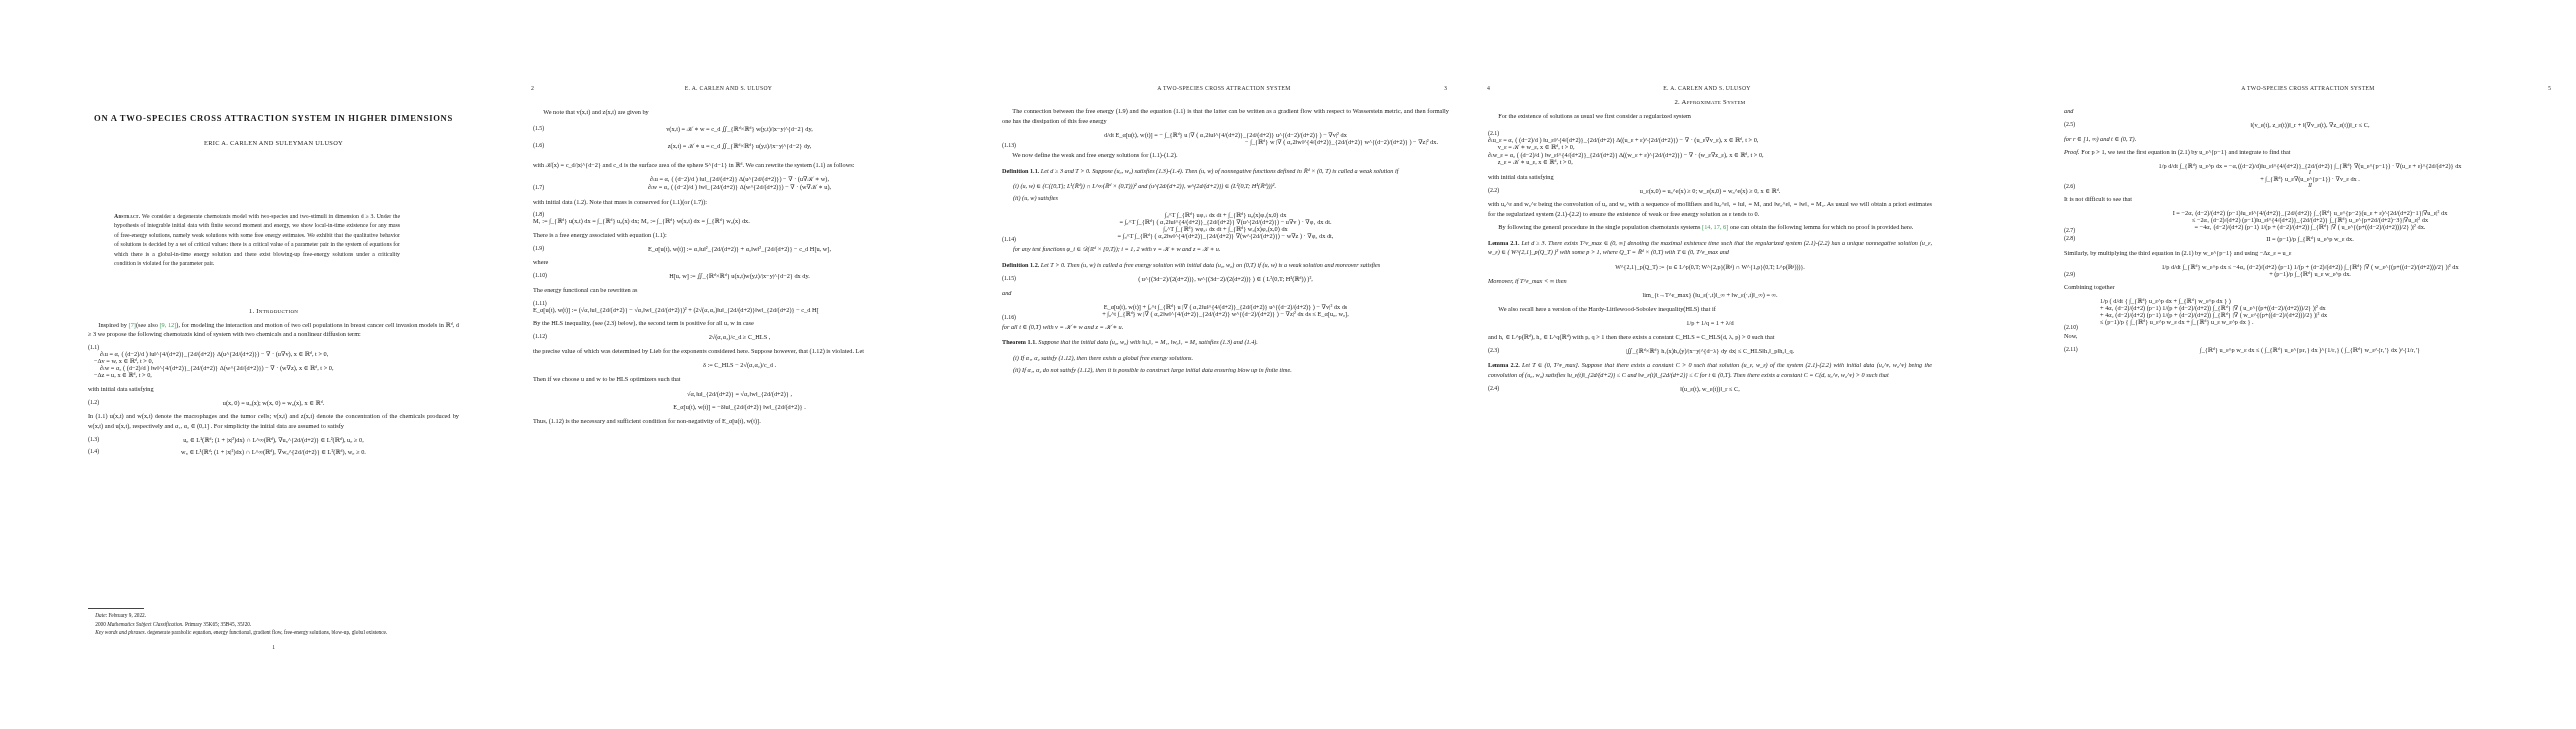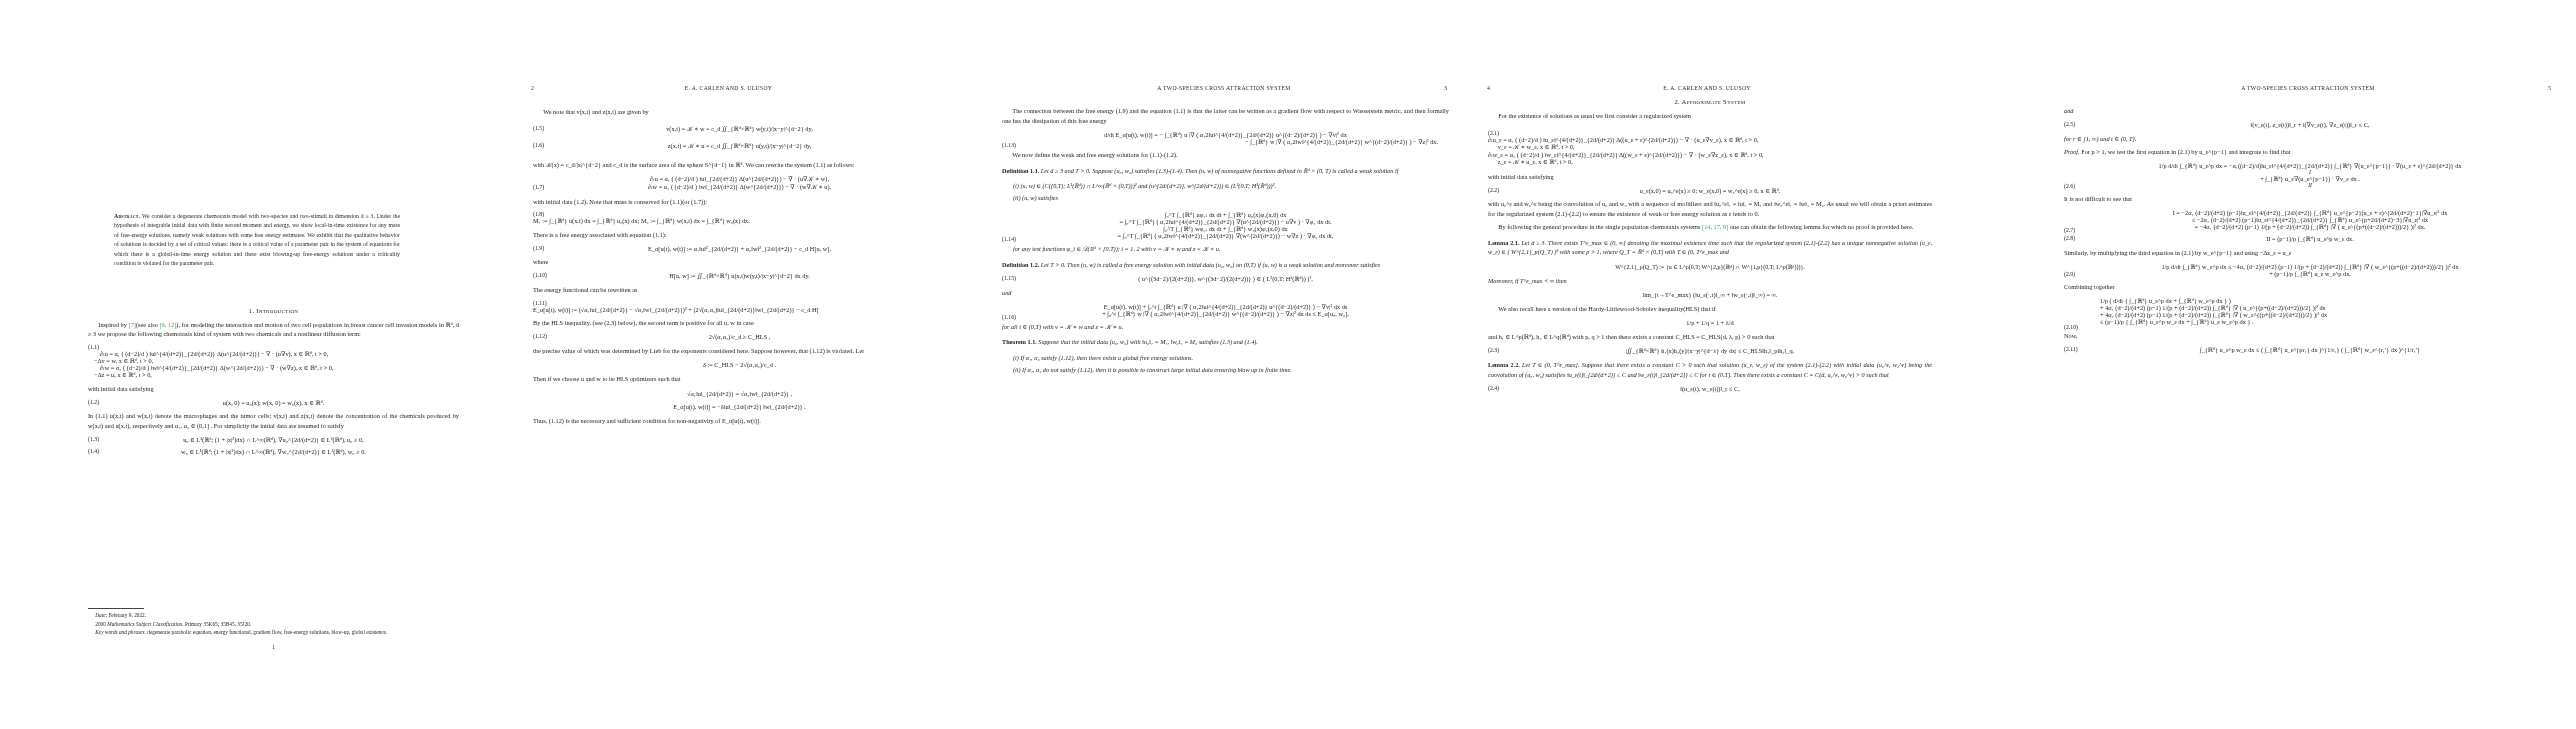--- a/index.html
+++ b/index.html
@@ -78,20 +78,24 @@
 <body>
 
 <div class="viewer">
 
   <div class="arxiv-stamp">
     <span>arXiv:2111.06154v1  [math.AP]  11 Nov 2021</span>
   </div>
 
   <div class="page p1">
 
+    <div style="position:absolute;left:85px;top:112px;width:377px;">
+      <div class="title">ON A TWO-SPECIES CROSS ATTRACTION SYSTEM IN HIGHER DIMENSIONS</div>
+      <div class="authors">ERIC A. CARLEN AND SULEYMAN ULUSOY</div>
+    </div>
 
     <div class="abstract" style="position:absolute;left:114px;top:194px;width:286px;">
       <span class="lead bold">Abstract.</span>
       <span>We consider a degenerate chemotaxis model with two-species and two-stimuli in dimension d ≥ 3. Under the hypothesis of integrable initial data with finite second moment and energy, we show local-in-time existence for any mass of free-energy solutions, namely weak solutions with some free energy estimates. We exhibit that the qualitative behavior of solutions is decided by a set of critical values: there is a critical value of a parameter pair in the system of equations for which there is a global-in-time energy solution and there exist blowing-up free-energy solutions under a criticality condition is violated for the parameter pair.</span>
     </div>
 
     <div style="position:absolute;left:88px;top:307px;width:371px;">
       <div class="sechead" style="margin-top:0;">1. Introduction</div>
       <p class="body ind"><span>Inspired by </span><span class="cit">[7]</span><span>(see also </span><span class="cit">[9, 12]</span><span>), for modeling the interaction and motion of two cell populations in breast cancer cell invasion models in ℝᵈ, d ≥ 3 we propose the following chemotaxis kind of system with two chemicals and a nonlinear diffusion term:</span></p>
 

